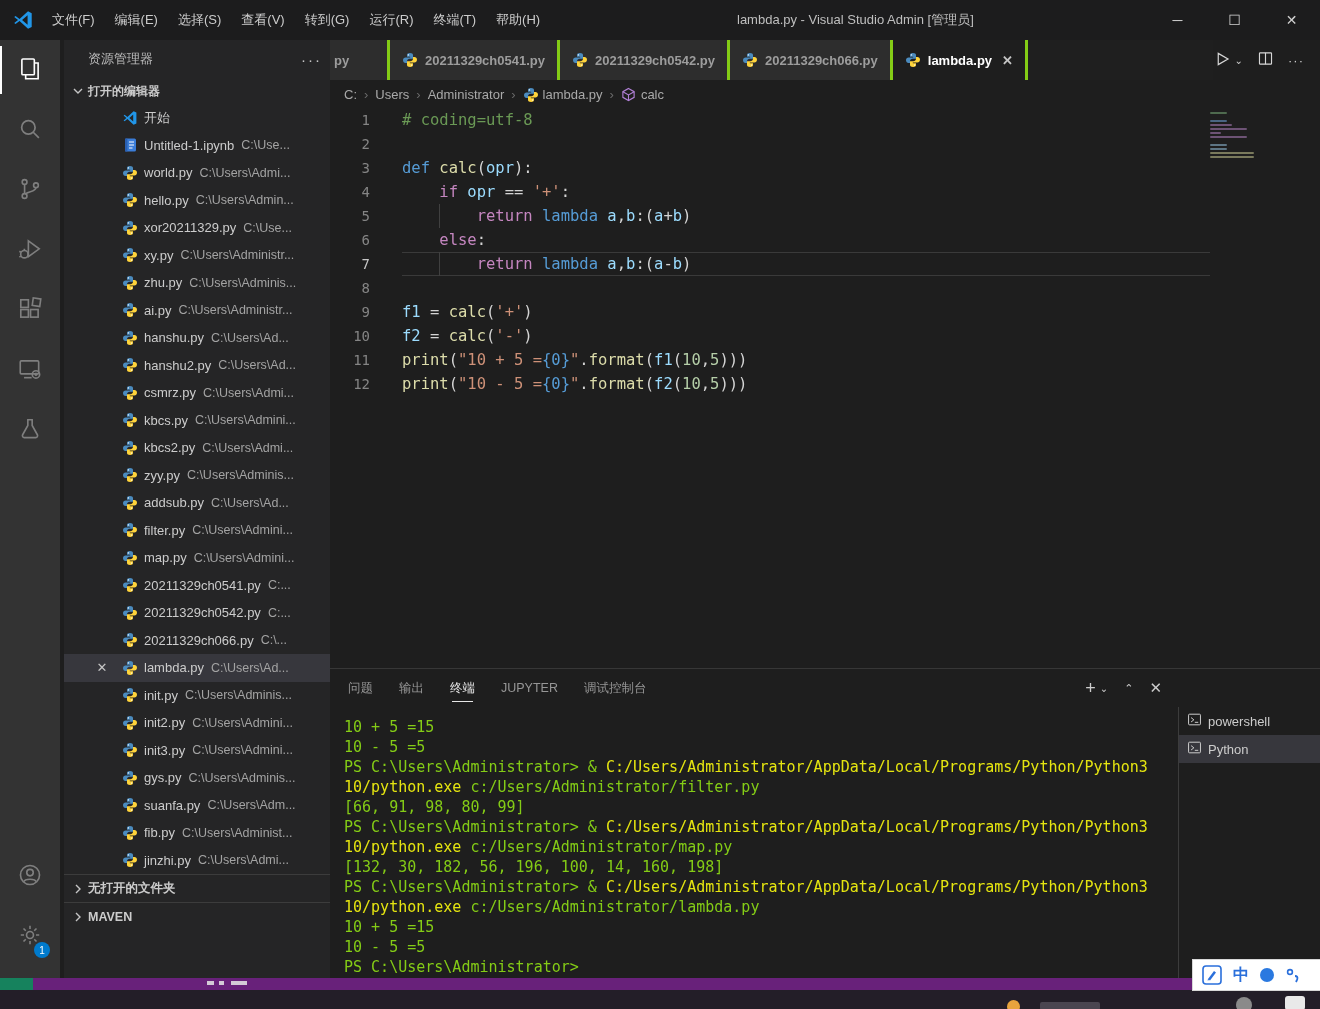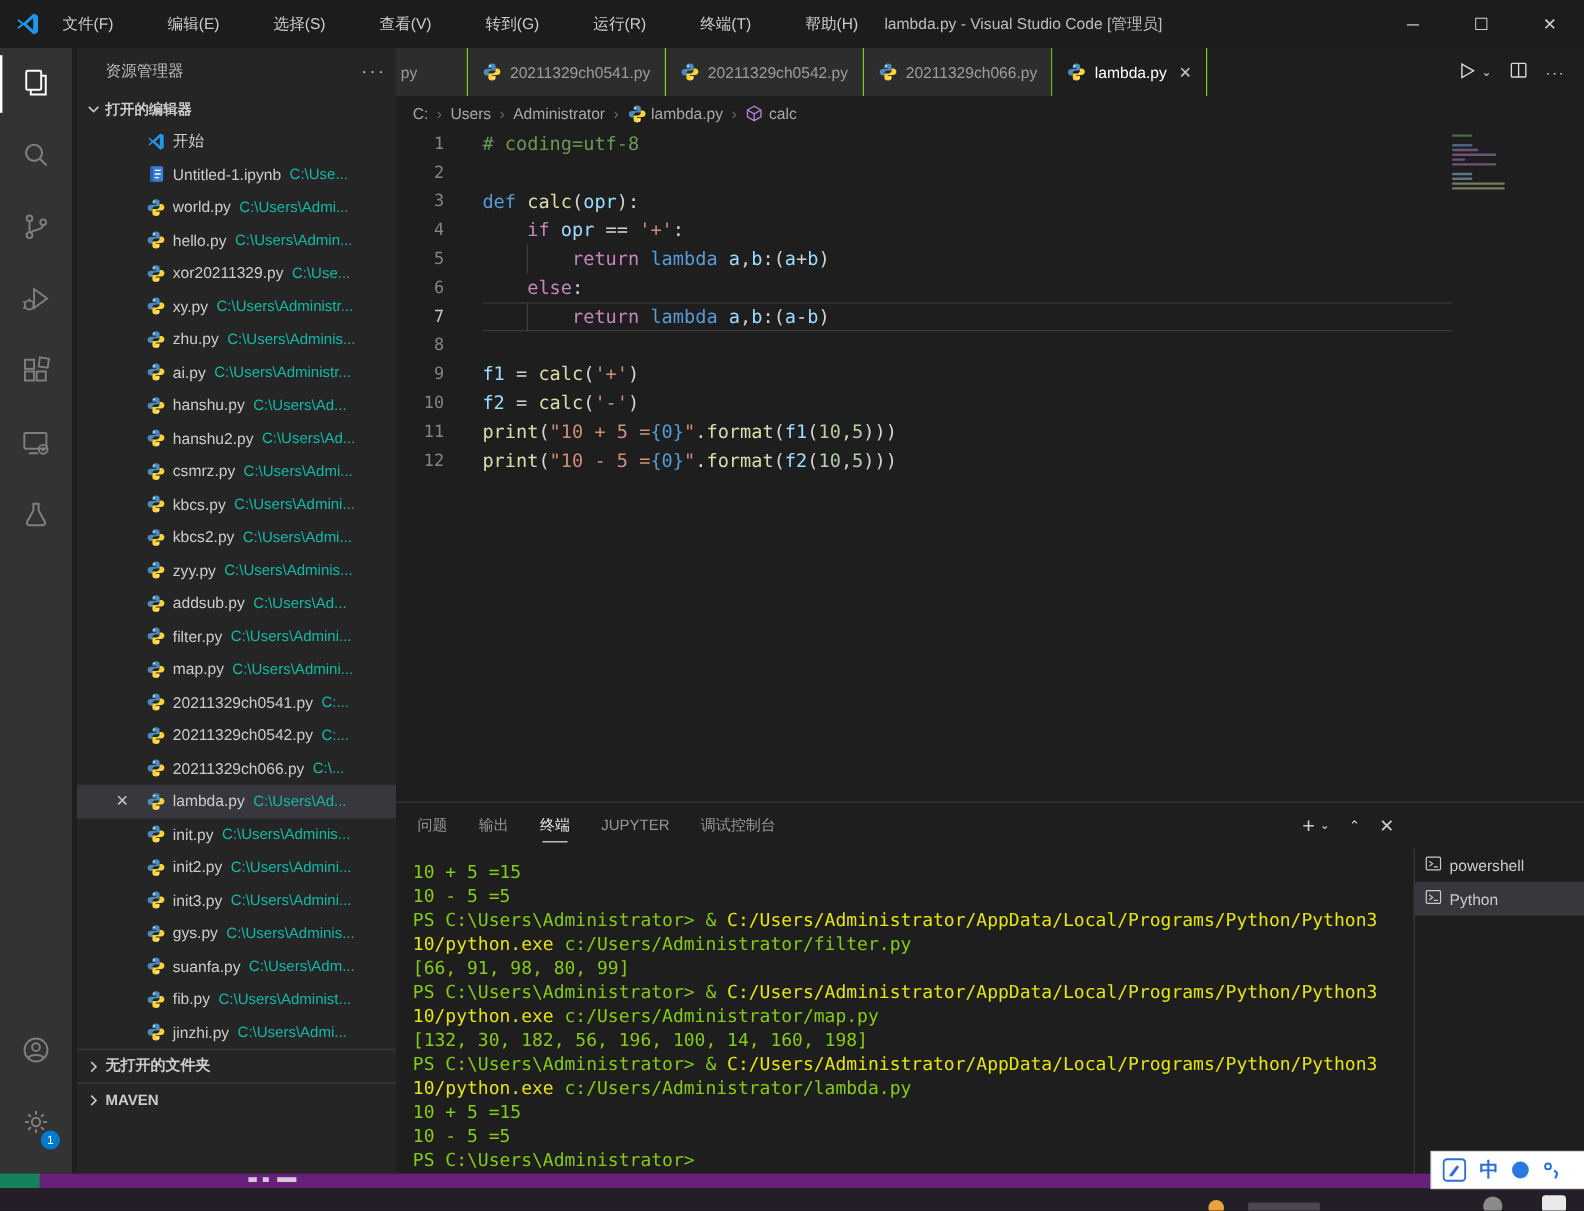--- a/index.html
+++ b/index.html
@@ -3,21 +3,21 @@
 <meta charset="utf-8">
 <style>
   html,body{margin:0;padding:0;background:#111;}
   *{box-sizing:border-box;}
   .screen{position:relative;width:1320px;height:1009px;background:#1e1e1e;overflow:hidden;
           font-family:"Liberation Sans",sans-serif;color:#cccccc;font-size:13px;}
   
   .titlebar{position:absolute;left:0;top:0;width:1320px;height:40px;background:#1c1c1d;
             display:flex;align-items:center;}
   .tb-logo{width:22px;height:22px;margin:0 8px 0 12px;flex:0 0 auto;}
-  .menubar{display:flex;align-items:center;height:100%;gap:25px;}
+  .menubar{display:flex;align-items:center;height:100%;}
   .menu-item{padding:0 10px;height:100%;display:flex;align-items:center;color:#cccccc;cursor:default;}
   .tb-title{position:absolute;left:737px;top:0;height:40px;display:flex;align-items:center;color:#bfbfbf;}
   .win-controls{position:absolute;right:0;top:0;height:40px;display:flex;}
   .win-btn{width:57px;height:40px;display:flex;align-items:center;justify-content:center;color:#d0d0d0;font-size:14px;}
   
   .activitybar{position:absolute;left:0;top:40px;width:60px;height:938px;background:#333333;}
   .act-item{width:60px;height:60px;display:flex;align-items:center;justify-content:center;color:#7f7f7f;position:relative;}
   .act-item.active{color:#ffffff;}
   .act-item.active:before{content:"";position:absolute;left:0;top:6px;bottom:6px;width:2px;background:#ffffff;}
   .act-bottom{position:absolute;left:0;bottom:12px;width:60px;}
@@ -29,26 +29,26 @@
   .sb-title-row .more{margin-left:auto;color:#c5c5c5;letter-spacing:2px;font-size:15px;}
   .sb-sec-head{height:26px;display:flex;align-items:center;font-weight:bold;color:#cccccc;font-size:12px;padding-left:6px;}
   .sb-sec-head .chev{width:16px;height:16px;margin-right:2px;display:flex;align-items:center;justify-content:center;color:#c5c5c5;}
   .oe-list{display:flex;flex-direction:column;}
   .oe-row{height:27.5px;display:flex;align-items:center;flex:0 0 auto;}
   .oe-row.selected{background:#37373d;}
   .oe-close{width:16px;margin-left:30px;margin-right:12px;color:#c5c5c5;font-size:13px;text-align:center;}
   .oe-spacer{width:16px;margin-left:30px;margin-right:12px;}
   .oe-icon{width:16px;height:16px;flex:0 0 auto;margin-right:6px;}
   .oe-label{color:#cccccc;white-space:nowrap;}
-  .oe-path{color:#14b8a6;margin-left:7px;white-space:nowrap;overflow:hidden;font-size:12.5px;}
+  .oe-path{color:#a3a3a3;margin-left:7px;white-space:nowrap;overflow:hidden;font-size:12.5px;}
   .sb-bottom-sec{height:28px;border-top:1px solid #3c3c3c;display:flex;align-items:center;font-weight:bold;color:#cccccc;padding-left:6px;font-size:12.5px;}
   .sb-bottom-sec .chev{width:16px;height:16px;margin-right:2px;display:flex;align-items:center;justify-content:center;}
   
   .tabbar{position:absolute;left:330px;top:40px;width:990px;height:40px;background:#1f1f1f;display:flex;}
-  .tab{height:40px;display:flex;align-items:center;padding:0 12px;background:#2d2d2d;color:#9d9d9d;border-right:1px solid #84cc16;white-space:nowrap;}
+  .tab{height:40px;display:flex;align-items:center;padding:0 12px;background:#2d2d2d;color:#9d9d9d;border-right:3px solid #84cc16;white-space:nowrap;font-weight:bold;}
   .tab .oe-icon{margin-right:7px;}
   .tab.partial{width:60px;padding-left:4px;overflow:hidden;}
   .tab.active{background:#1e1e1e;color:#ffffff;}
   .tab-close{margin-left:10px;color:#c5c5c5;font-size:13px;}
   .tab-actions{margin-left:auto;display:flex;align-items:center;gap:14px;padding-right:16px;color:#cfcfcf;background:#1e1e1e;}
   .tab-actions .chev-small{font-size:10px;color:#cfcfcf;margin-left:-10px;}
   .breadcrumb{position:absolute;left:330px;top:80px;width:990px;height:28px;display:flex;align-items:center;
               padding-left:14px;color:#a9a9a9;background:#1e1e1e;}
   .bc-item{display:flex;align-items:center;white-space:nowrap;}
   .bc-sep{margin:0 7px;color:#6a6a6a;}
@@ -103,21 +103,21 @@
     <div class="menubar">
         <div class="menu-item">文件(F)</div>
         <div class="menu-item">编辑(E)</div>
         <div class="menu-item">选择(S)</div>
         <div class="menu-item">查看(V)</div>
         <div class="menu-item">转到(G)</div>
         <div class="menu-item">运行(R)</div>
         <div class="menu-item">终端(T)</div>
         <div class="menu-item">帮助(H)</div>
       </div>
-    <div class="tb-title">lambda.py - Visual Studio Code [管理员]</div>
+    <div class="tb-title">lambda.py - Visual Studio Admin [管理员]</div>
     <div class="win-controls">
       <div class="win-btn">─</div>
       <div class="win-btn">☐</div>
       <div class="win-btn">✕</div>
     </div>
   </div>
 
   <div class="activitybar">
     <div id="act-top">
         <div class="act-item active">

